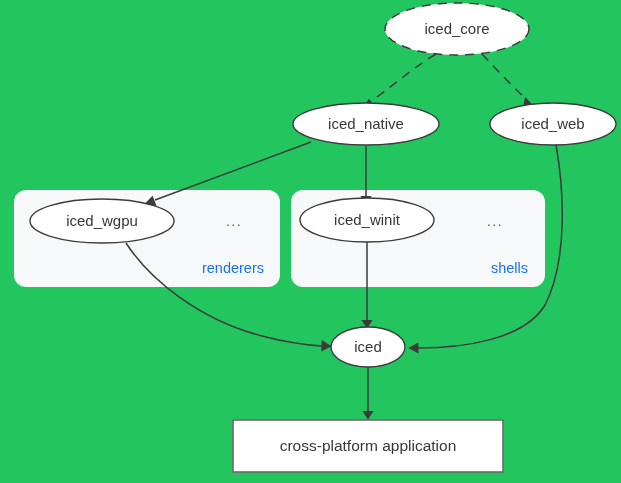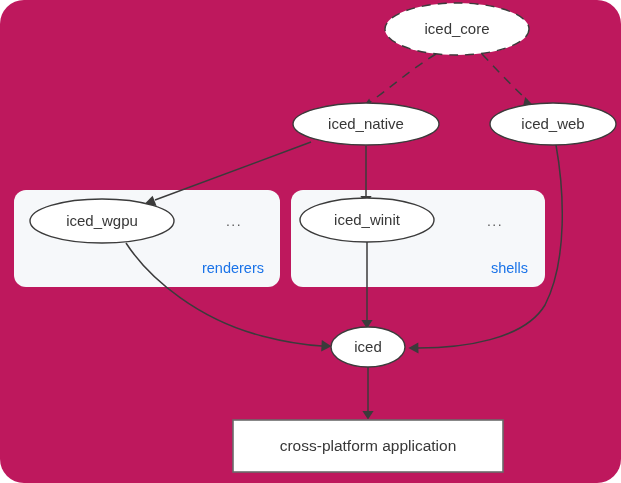--- a/index.html
+++ b/index.html
@@ -8,23 +8,22 @@
     padding: 0;
     background: #ffffff;
   }
   body {
     font-family: "Liberation Sans", sans-serif;
   }
   #diagram-root {
     position: relative;
     width: 621px;
     height: 483px;
-    background: #be185d;
+    background: #22c55e;
     overflow: hidden;
-    border-radius: 24px;
   }
   #diagram-svg {
     position: absolute;
     left: 0;
     top: 0;
     width: 621px;
     height: 483px;
     display: block;
   }
   .node-ellipse {

